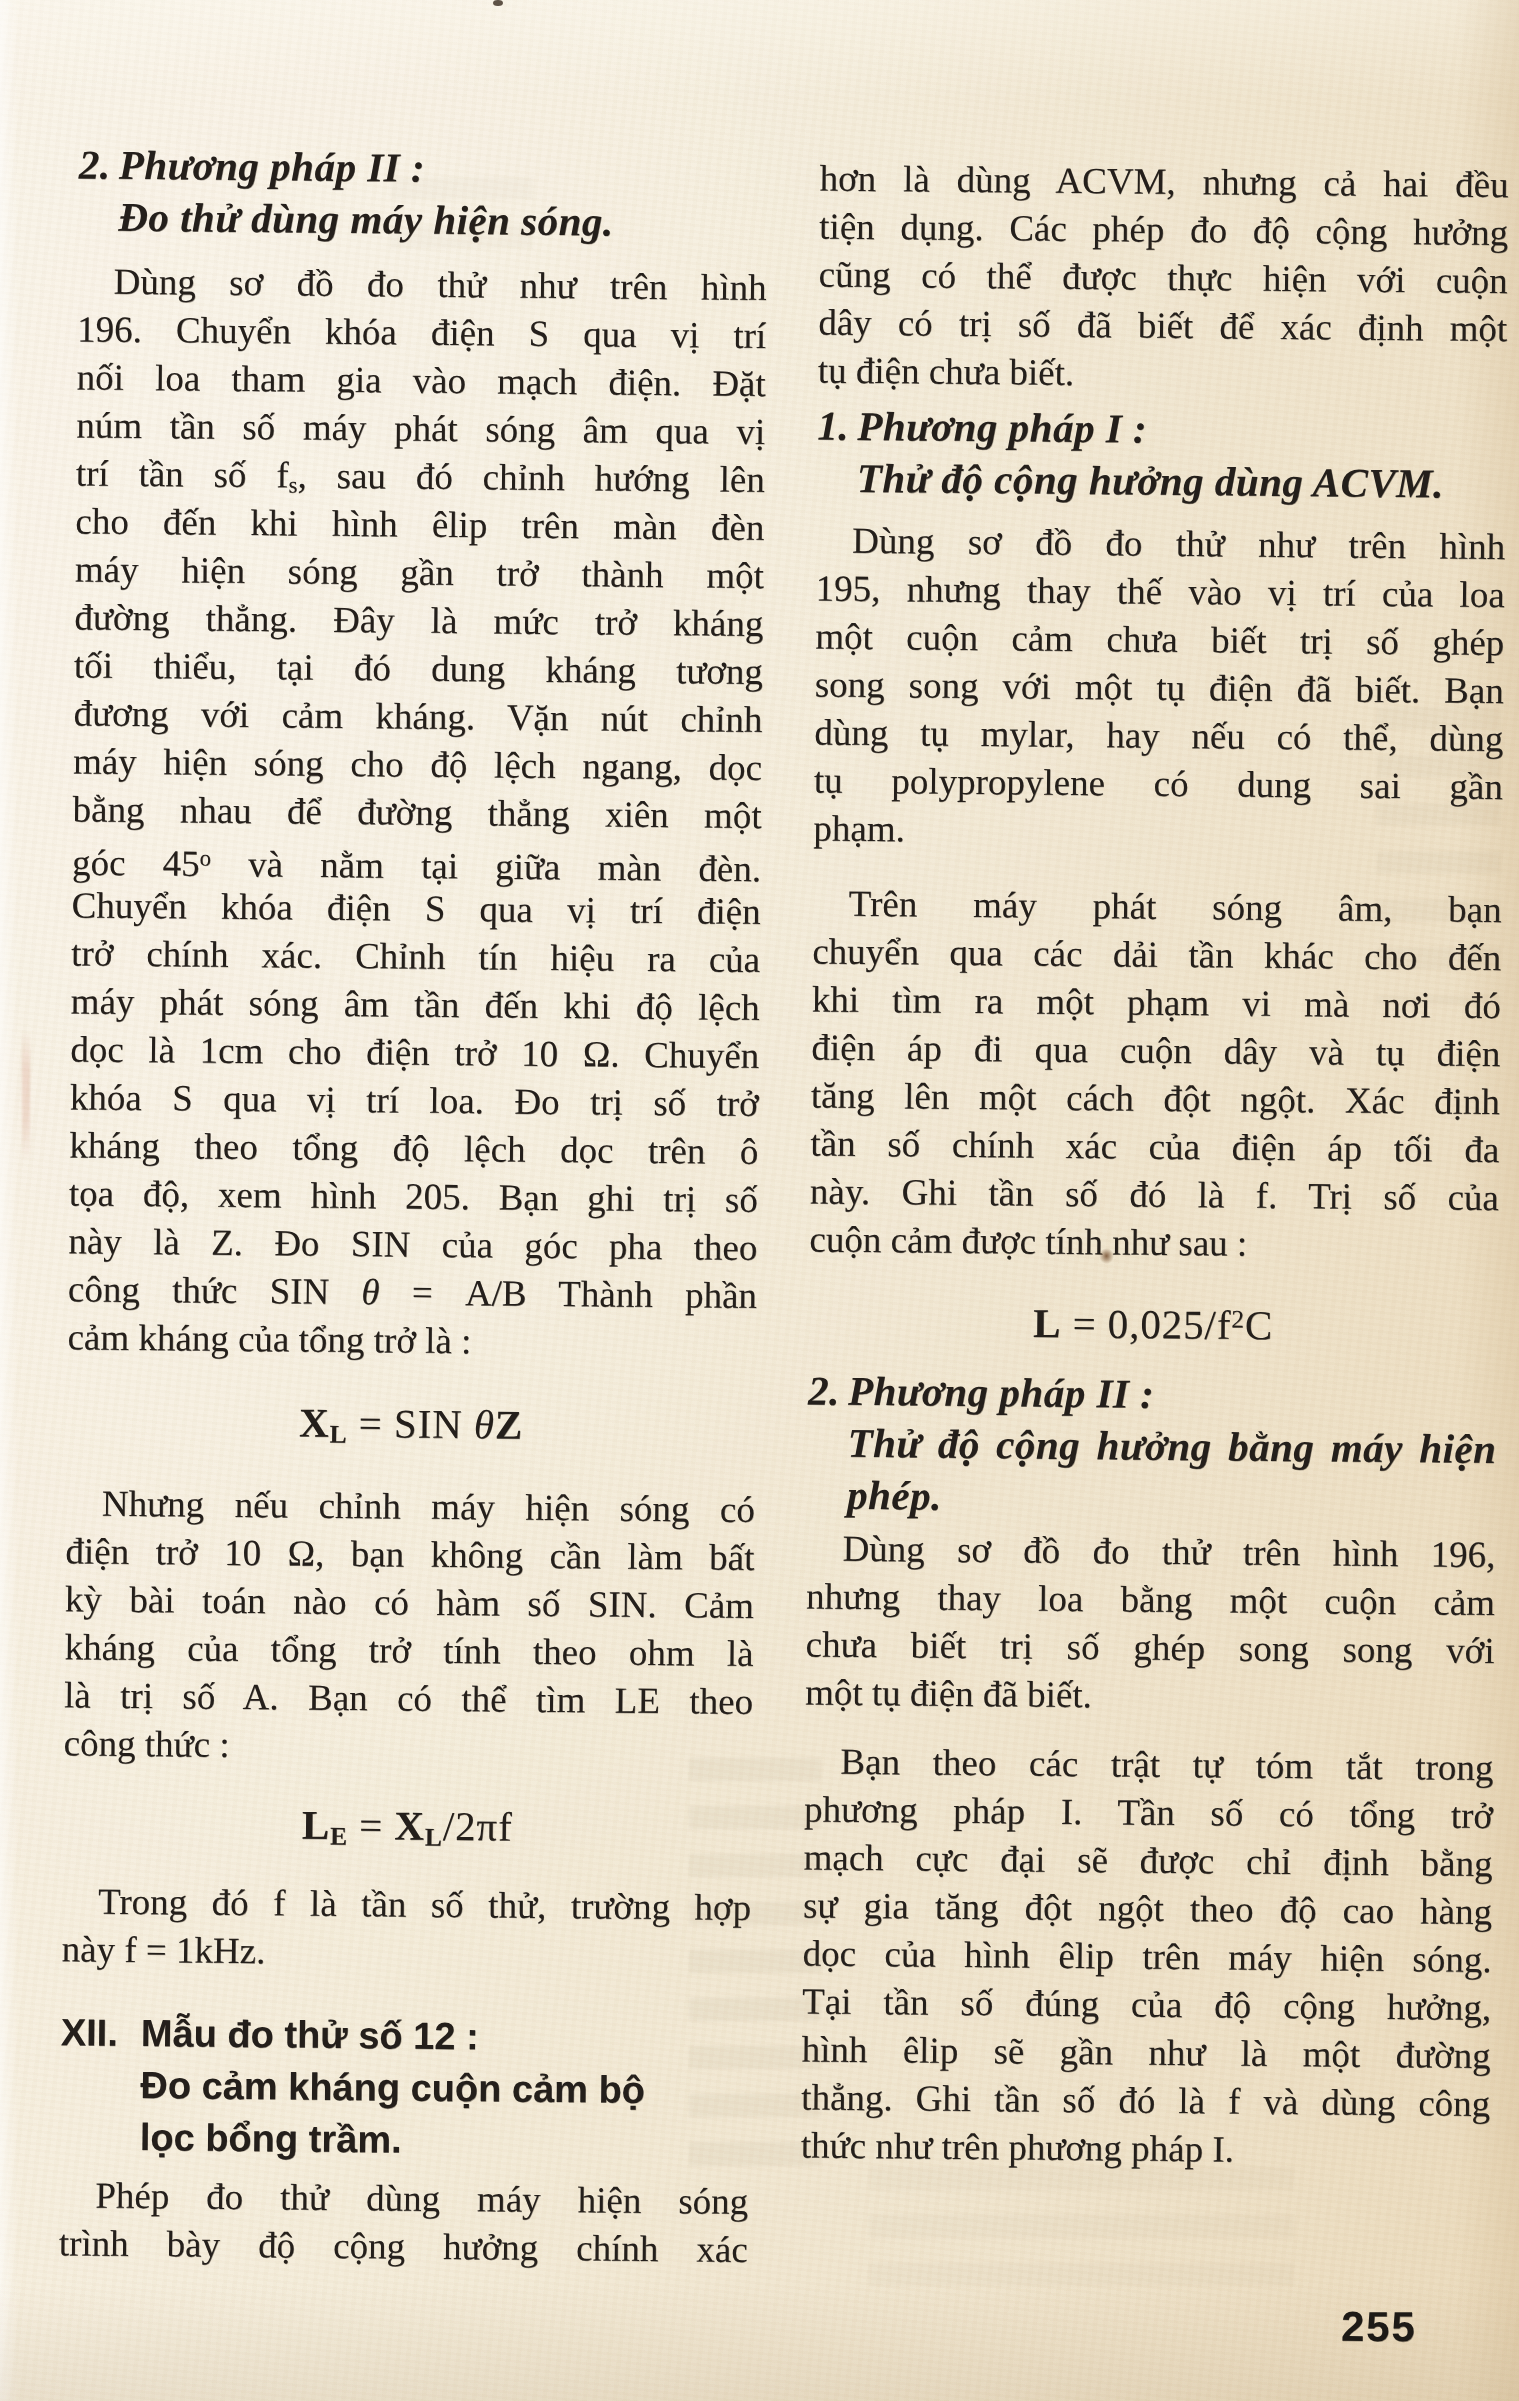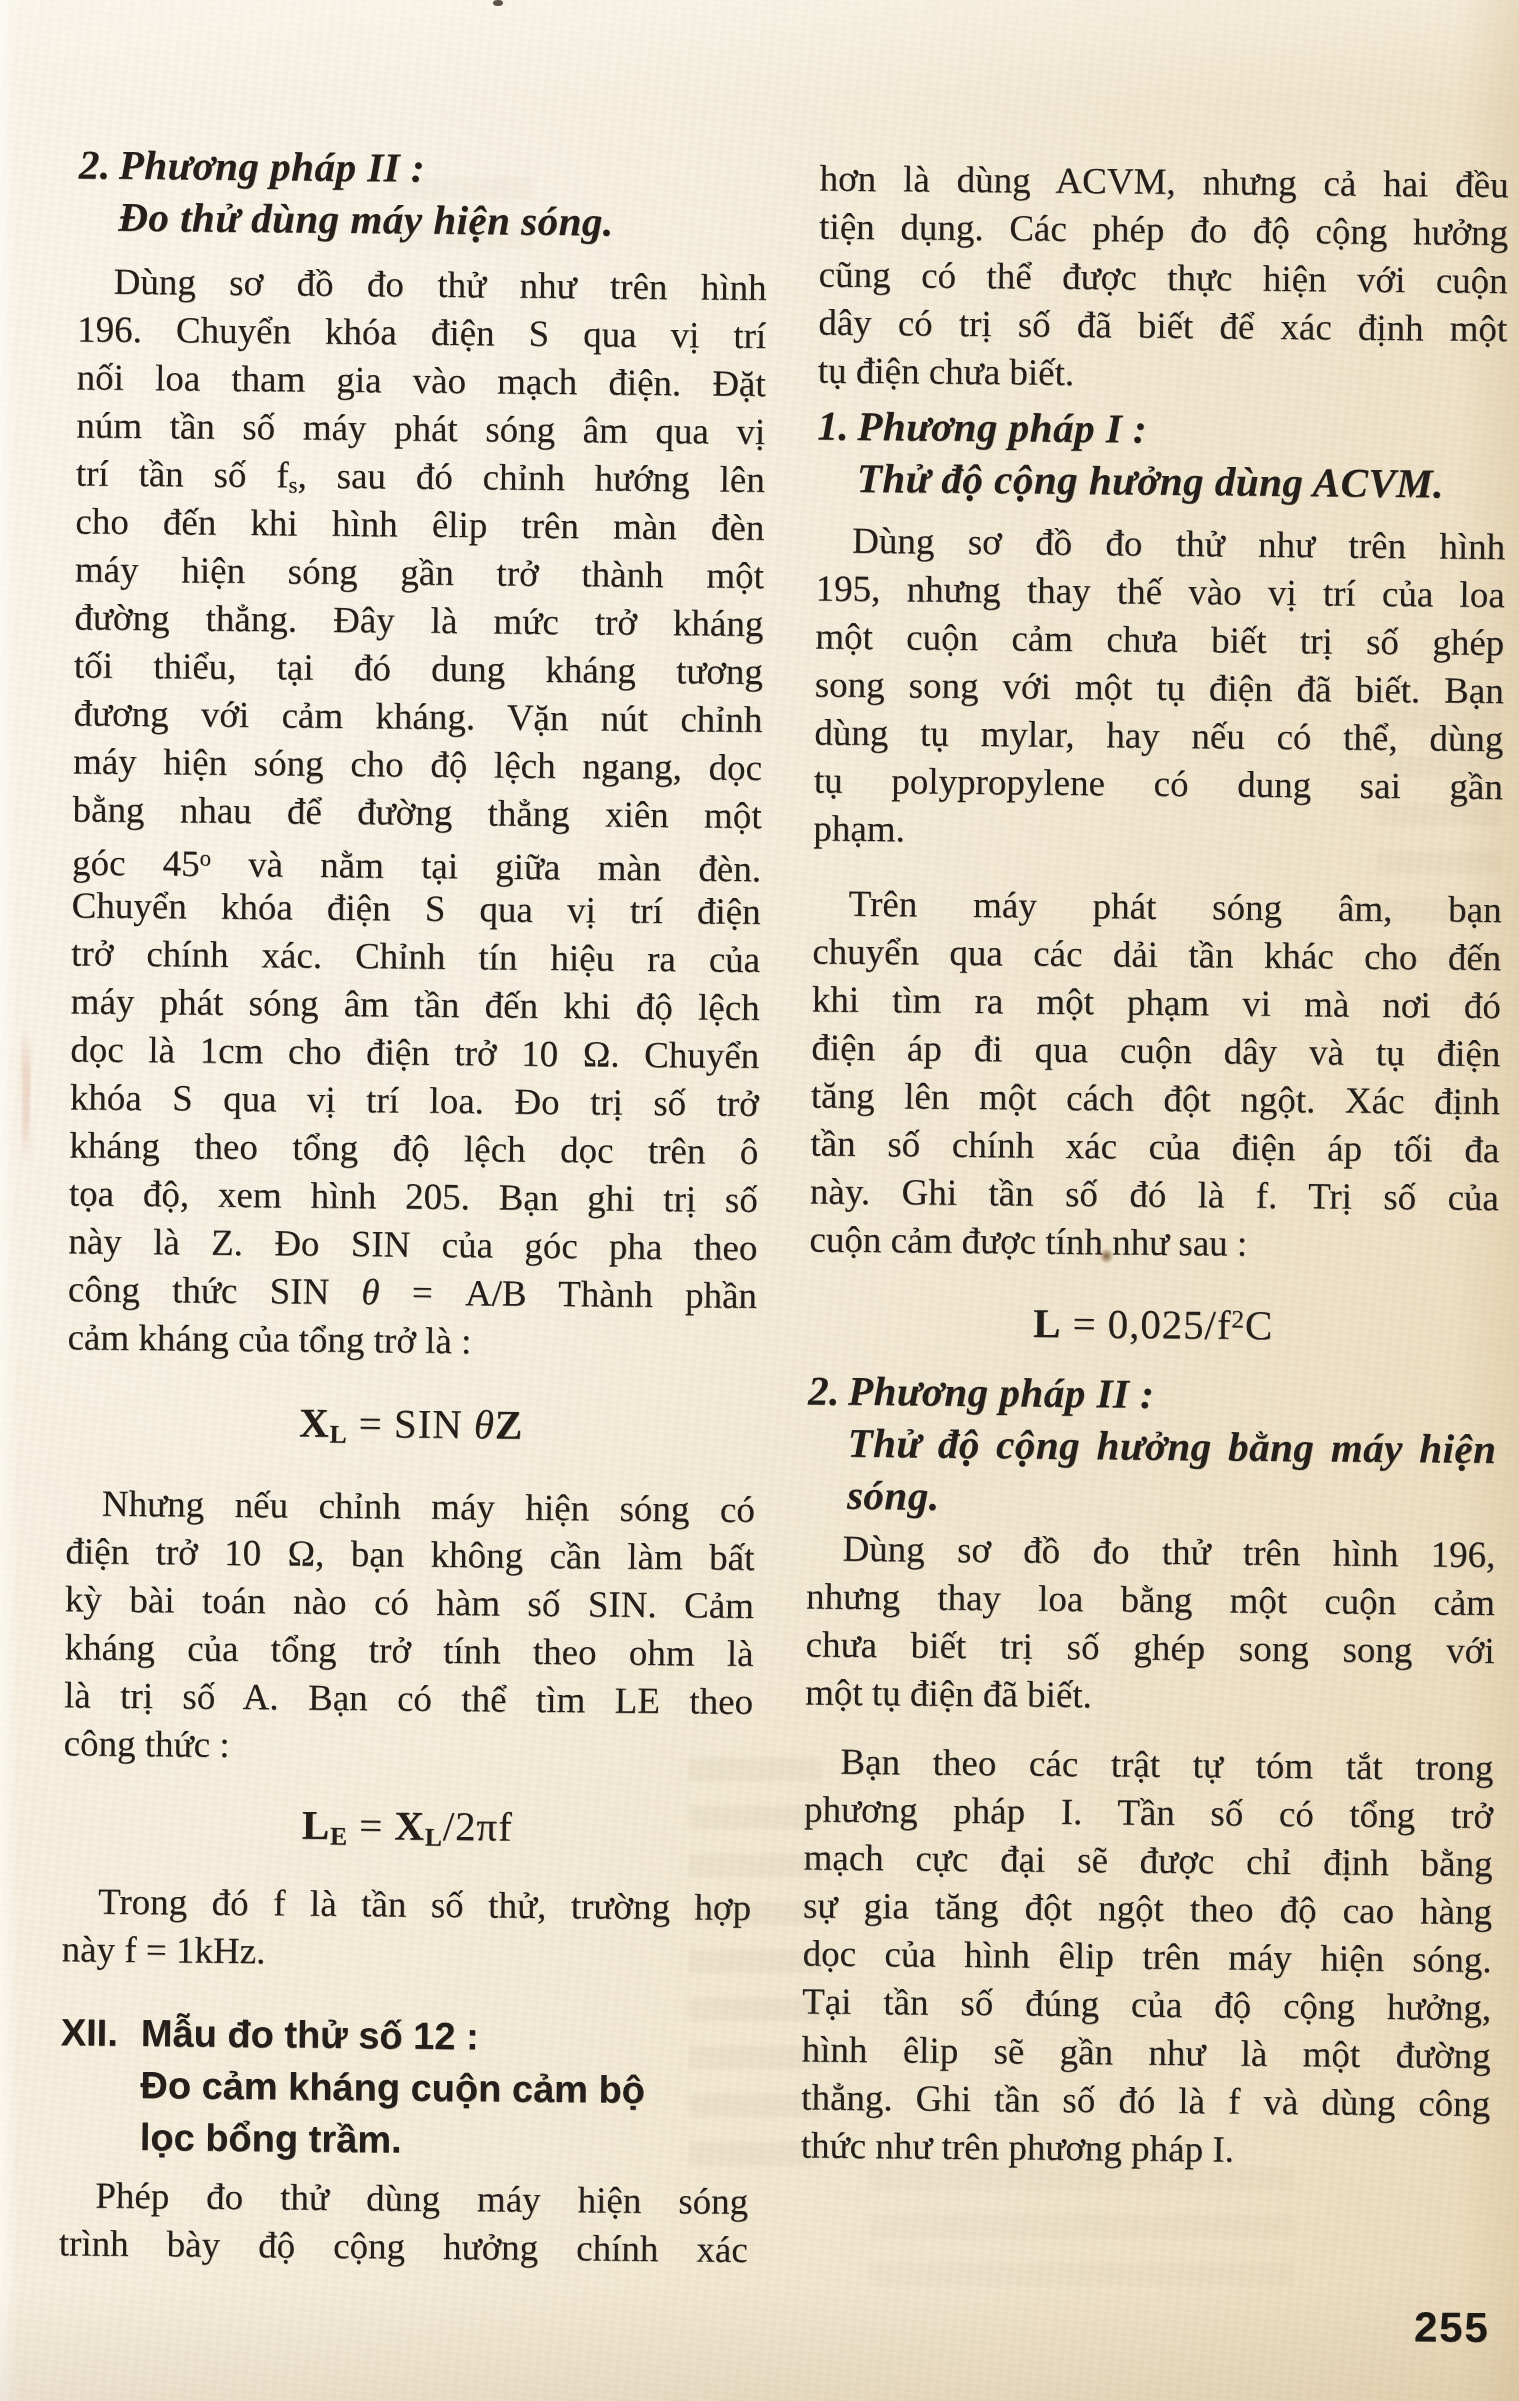--- a/index.html
+++ b/index.html
@@ -62,21 +62,21 @@
     font-size:41px;height:52px;line-height:52px;
     text-align:center;text-align-last:center;letter-spacing:0.9px;
   }
 
   .s-b{font-weight:bold;}
   .s-i{font-style:italic;}
   .s-sub{font-size:62%;vertical-align:-0.22em;}
   .s-sup{font-size:62%;vertical-align:0.45em;}
 
   .page-number{
-    position:absolute;left:1426px;top:2297px;
+    position:absolute;left:1353px;top:2297px;
     font-family:"Liberation Sans", sans-serif;
     font-weight:bold;font-size:42px;letter-spacing:1.8px;
     color:#1d1a16;
   }
 
   
   .ghost{
     position:absolute;pointer-events:none;
     filter:blur(1.8px);
     background:repeating-linear-gradient(to bottom,
@@ -217,21 +217,21 @@
           <div class="line"><span>tần số chính xác của điện áp tối đa</span></div>
           <div class="line"><span>này. Ghi tần số đó là f. Trị số của</span></div>
           <div class="line last"><span>cuộn cảm được tính như sau :</span></div>
         </div>
         <div class="block formula" style="margin-top: 25px;">
           <div class="line"><span class="s-b">L</span><span> = 0,025/f</span><span class="s-sup">2</span><span>C</span></div>
         </div>
         <div class="block heading" style="margin-top: 24.4px;">
           <div class="line"><span class="hnum">2.</span><span>Phương pháp II :</span></div>
           <div class="line ind just"><span>Thử độ cộng hưởng bằng máy hiện</span></div>
-          <div class="line ind"><span>sóng.</span></div>
+          <div class="line ind"><span>phép.</span></div>
         </div>
         <div class="block body" style="margin-top: 3.6px;">
           <div class="line first"><span>Dùng sơ đồ đo thử trên hình 196,</span></div>
           <div class="line"><span>nhưng thay loa bằng một cuộn cảm</span></div>
           <div class="line"><span>chưa biết trị số ghép song song với</span></div>
           <div class="line last"><span>một tụ điện đã biết.</span></div>
         </div>
         <div class="block body" style="margin-top: 21px;">
           <div class="line first"><span>Bạn theo các trật tự tóm tắt trong</span></div>
           <div class="line"><span>phương pháp I. Tần số có tổng trở</span></div>

